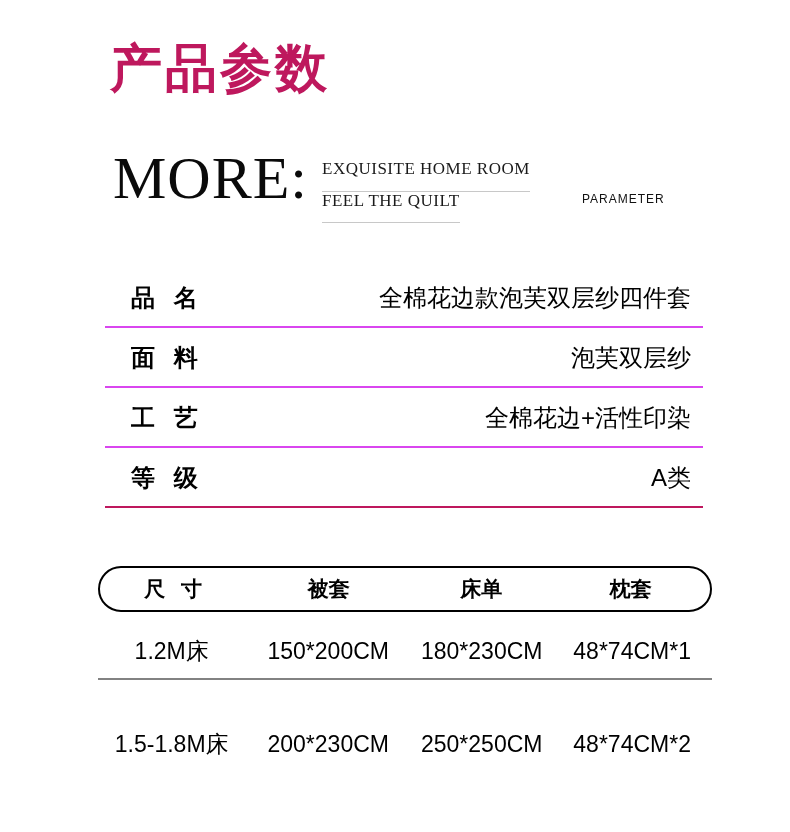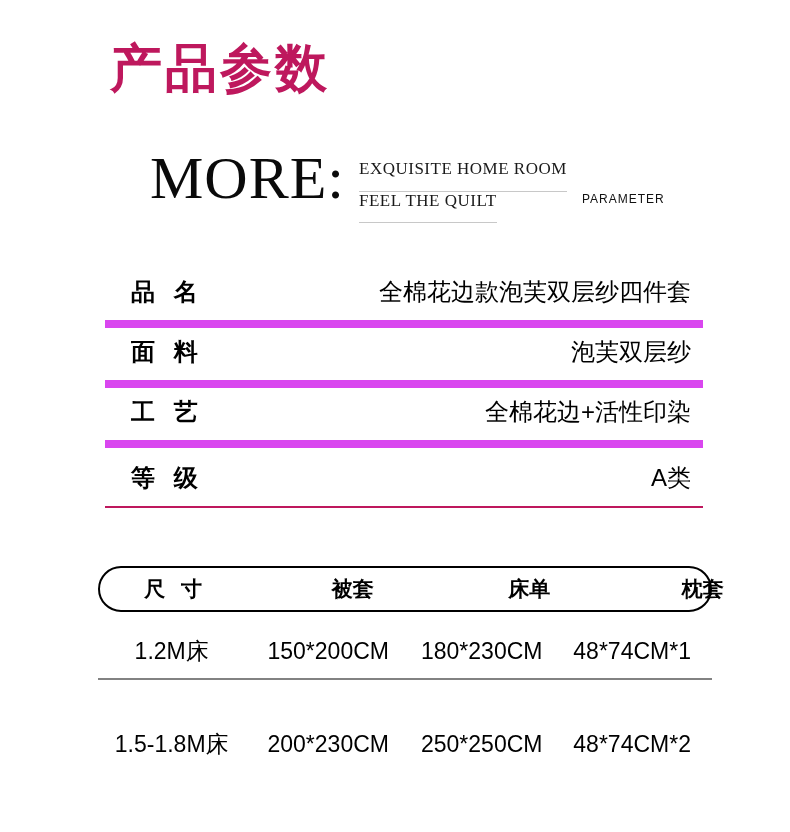--- a/index.html
+++ b/index.html
@@ -30,21 +30,20 @@
     display: flex;
     align-items: flex-start;
   }
   .brand-logo {
     font-family: "Liberation Serif", serif;
     font-size: 60px;
     font-weight: 400;
     line-height: 1.0;
     letter-spacing: 1px;
     color: #0a0a0a;
-    margin-left: 37px;
   }
   .brand-taglines {
     margin-left: 14px;
     margin-top: 12px;
     display: flex;
     flex-direction: column;
   }
   .tagline {
     font-family: "Liberation Serif", serif;
     font-size: 17px;
@@ -69,21 +68,21 @@
     left: 105px;
     top: 280px;
     width: 598px;
   }
   .spec-row {
     display: flex;
     justify-content: space-between;
     align-items: flex-end;
     height: 60px;
     padding-bottom: 12px;
-    border-bottom: 8px solid #d946ef;
+    border-bottom: 2px solid #d946ef;
   }
   .spec-row:first-child { height: 48px; }
   .spec-row:last-child { border-bottom: 2px solid #be185d; }
   .spec-label {
     font-size: 24px;
     font-weight: bold;
     word-spacing: 12px;
     padding-left: 26px;
     white-space: pre;
   }
@@ -104,21 +103,20 @@
     grid-template-columns: 24% 27% 23% 26%;
     align-items: center;
     text-align: center;
   }
   .size-header {
     height: 46px;
     border: 2px solid #000000;
     border-radius: 24px;
     font-size: 21px;
     font-weight: bold;
-    gap: 24px;
   }
   .size-header .cell { word-spacing: 10px; white-space: pre; }
   .size-row {
     height: 56px;
     font-size: 23px;
     margin-top: 36px;
   }
   .size-row-1 {
     margin-top: 12px;
     border-bottom: 2px solid #828282;

